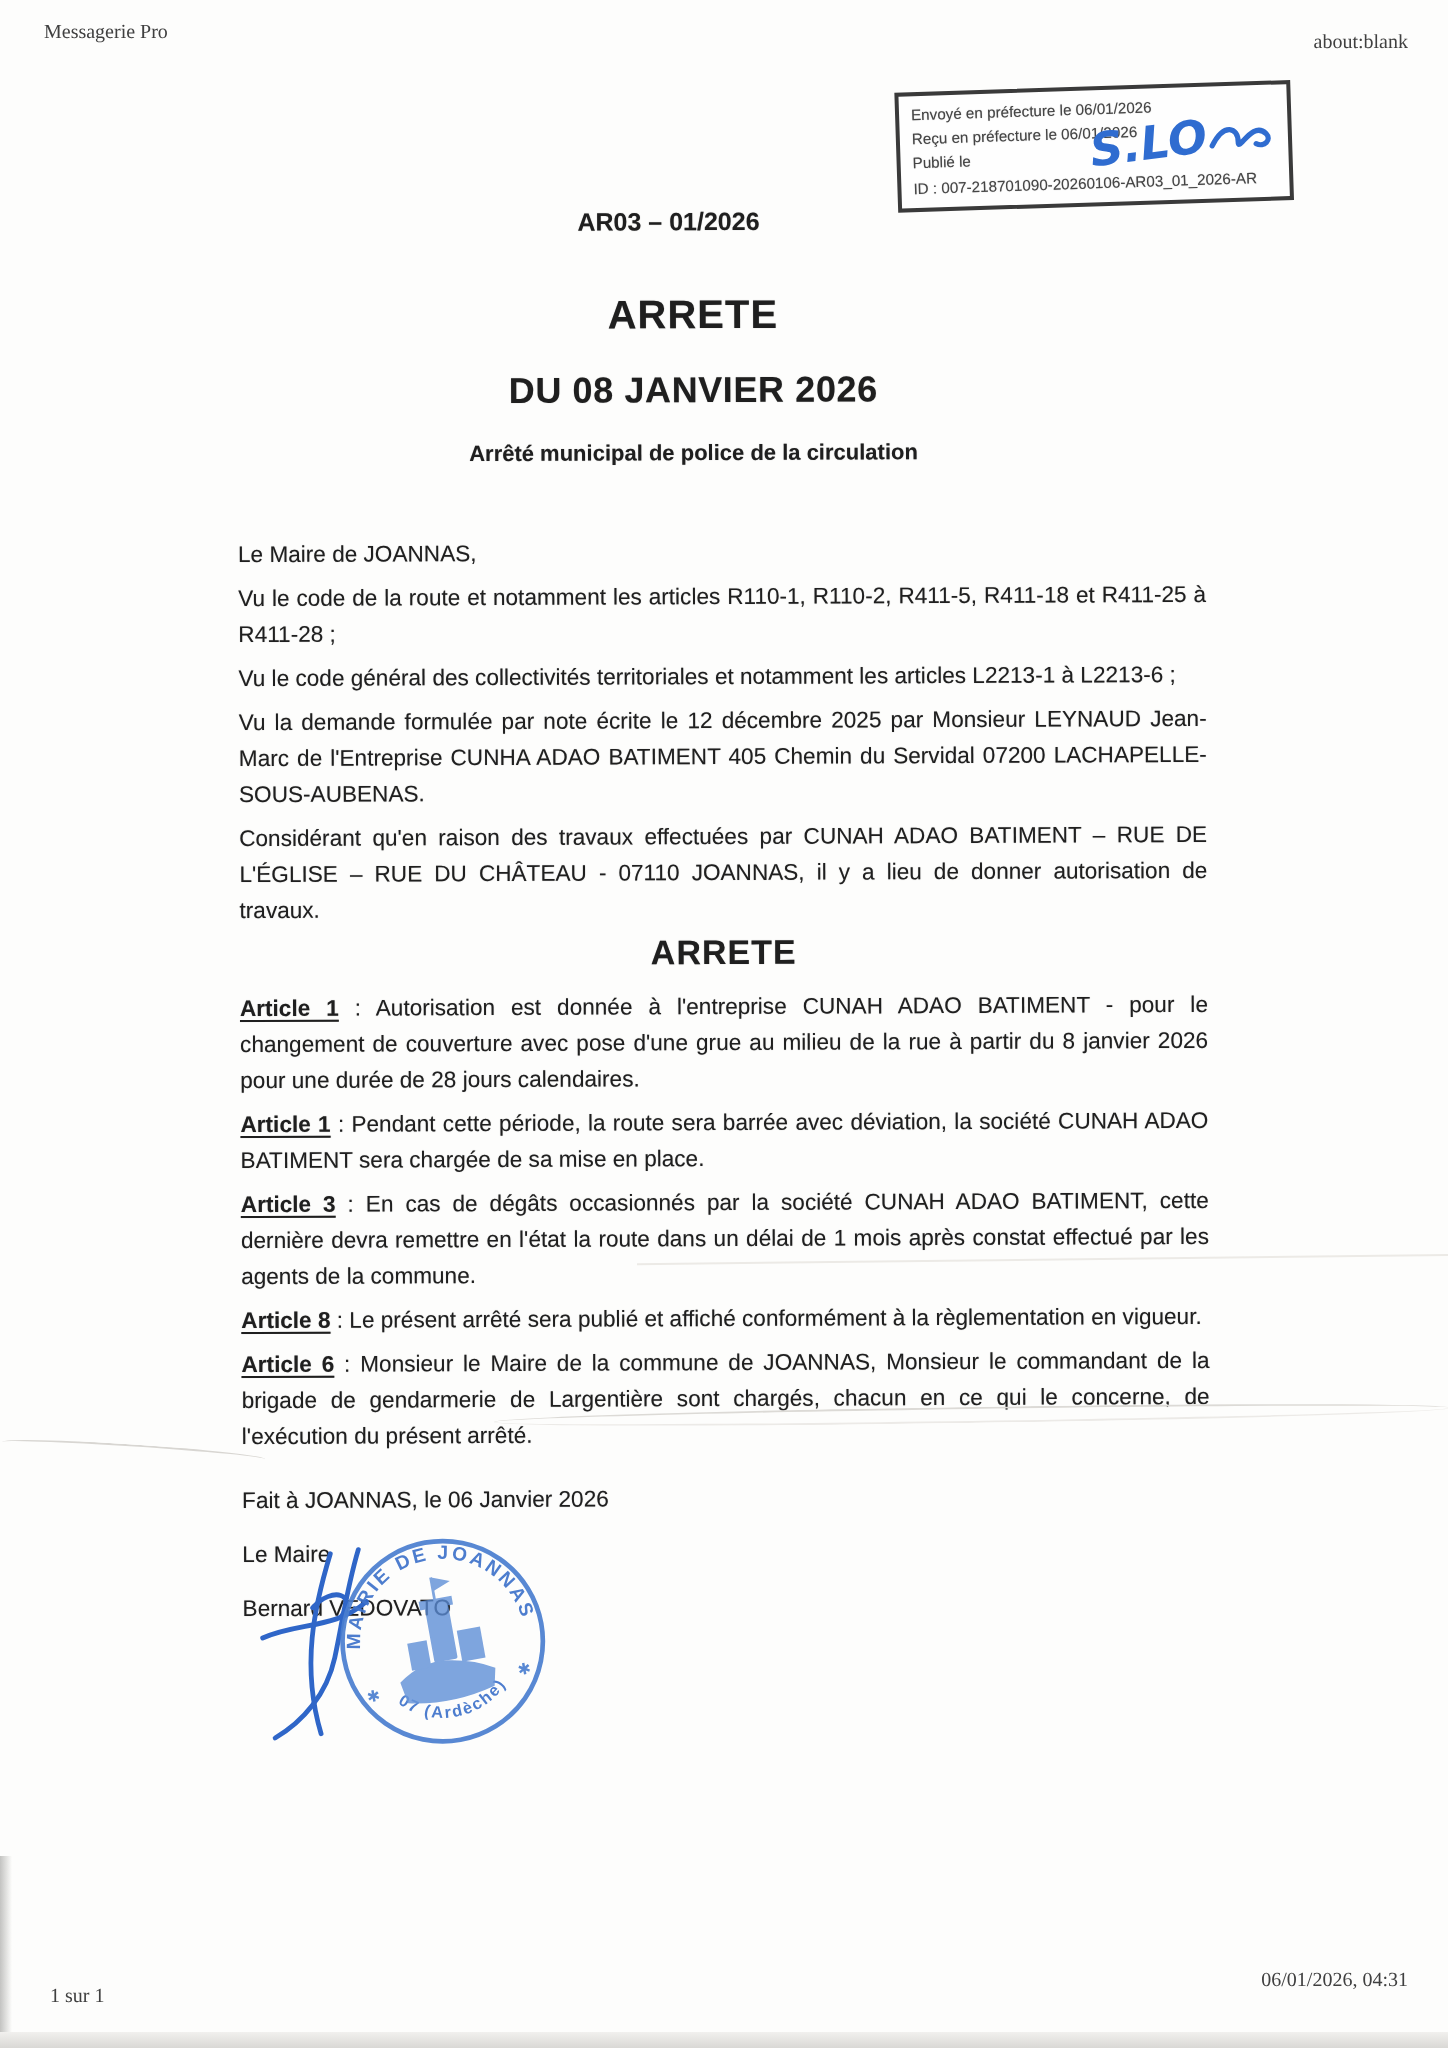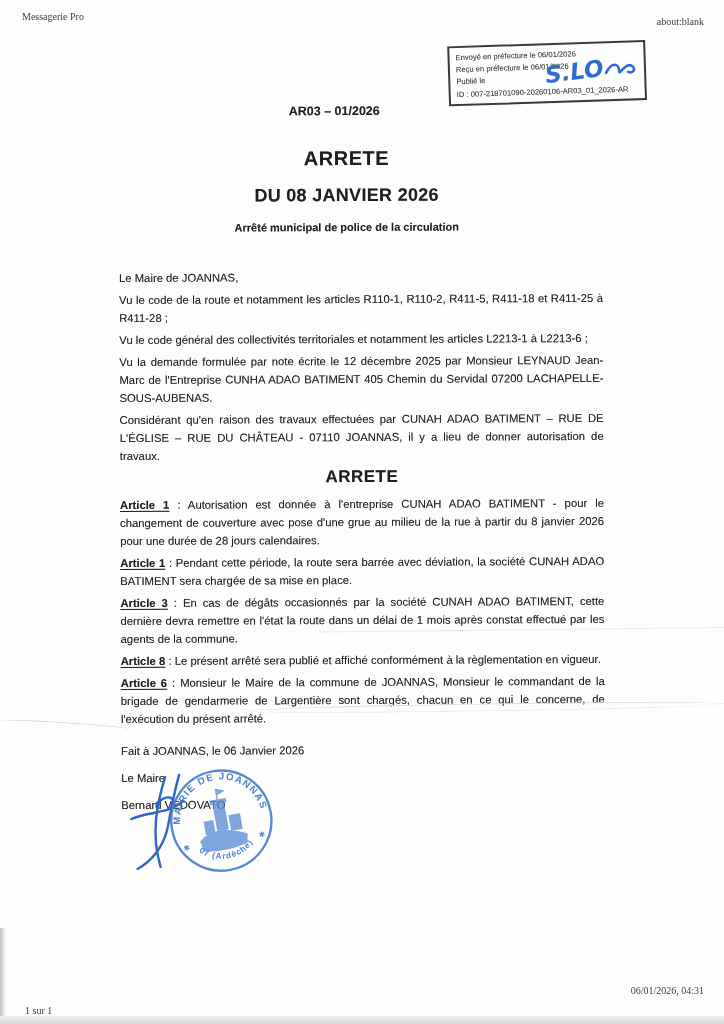--- a/index.html
+++ b/index.html
@@ -5,21 +5,21 @@
   html,body{margin:0;padding:0;}
   body{
     width:724px;height:1024px;position:relative;overflow:hidden;
     background:#fdfdfc;color:#1f1f1f;
     font-family:"Liberation Sans",sans-serif;
   }
   
   .print-meta{font-family:"Liberation Serif",serif;font-size:10px;color:#404040;position:absolute;}
   .hdr-title{left:22px;top:11px;}
   .hdr-url{right:20px;top:16px;}
-  .ftr-pages{left:25px;top:993px;margin-top:12px;}
+  .ftr-pages{left:25px;top:993px;}
   .ftr-date{right:20px;top:985px;}
   
   .scan{position:absolute;inset:0;transform:rotate(-0.25deg);}
   .scan .txt{text-shadow:0 0 .5px rgba(0,0,0,.35);}
   
   .pref-box{
     position:absolute;left:450px;top:44px;width:182px;
     border:2px solid #3a3a3a;padding:4px 6px 3px 6px;
     transform:rotate(-1.6deg);
     font-size:7.6px;line-height:12.2px;color:#454545;

